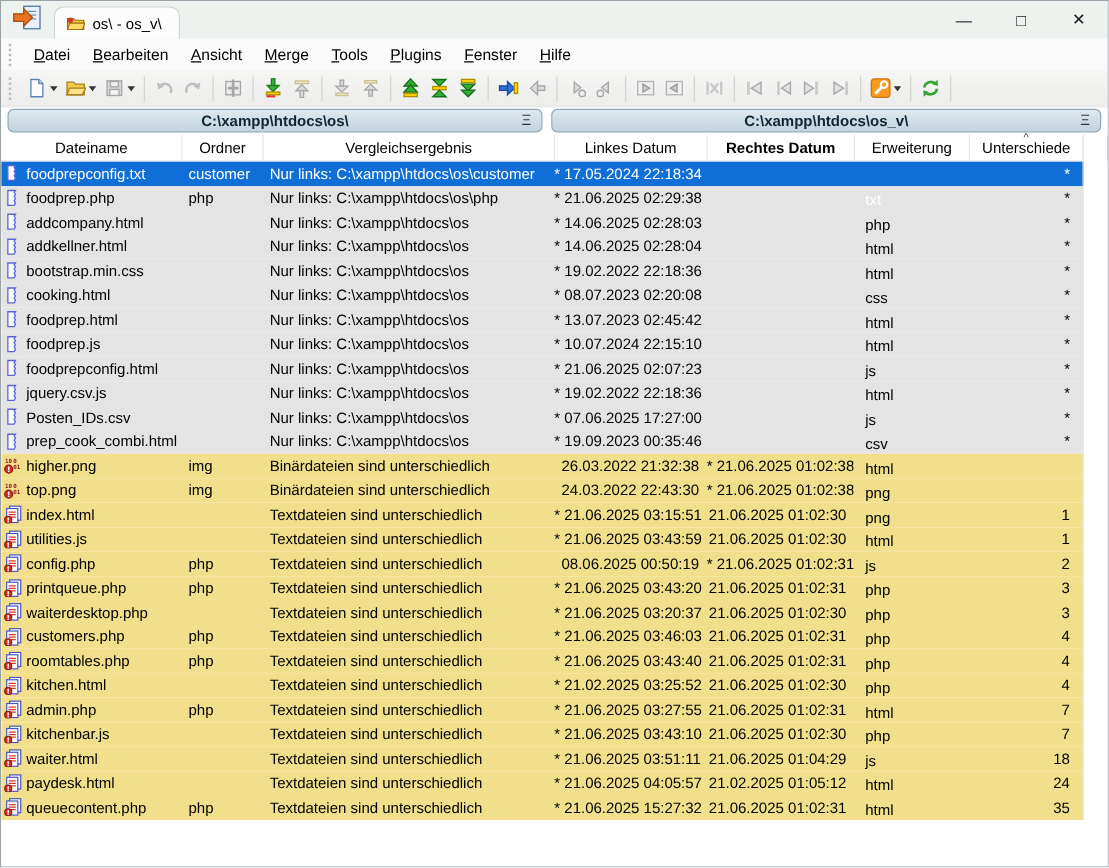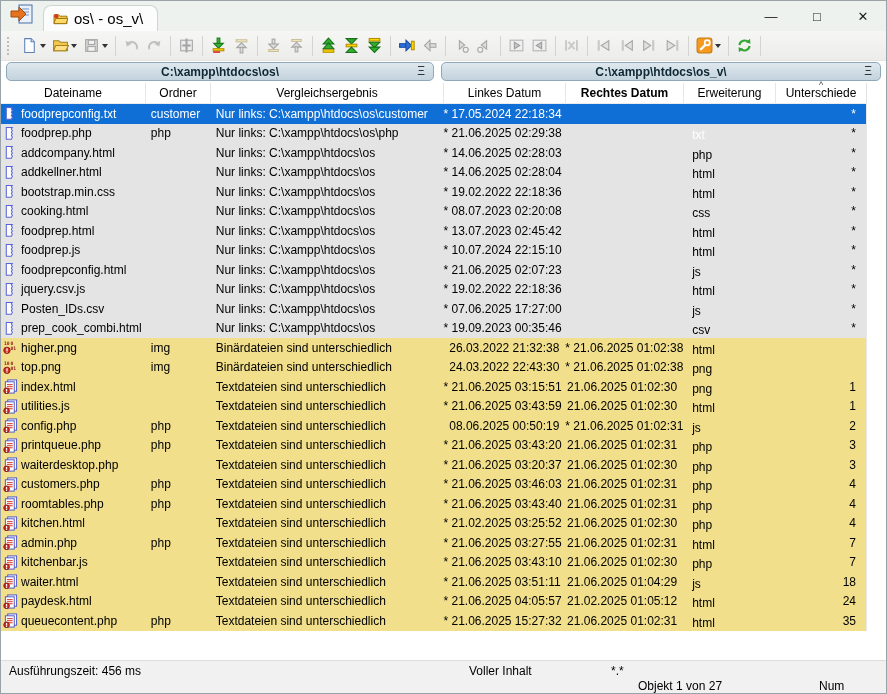--- a/index.html
+++ b/index.html
@@ -6,21 +6,21 @@
   html,body { width:887px; height:694px; background:#fff; overflow:hidden;
     font-family:"Liberation Sans","DejaVu Sans",sans-serif; font-size:12px; color:#000; }
   .window { width:887px; height:694px; display:flex; flex-direction:column;
     border:1px solid #9aa3a8; background:#fff; }
 
   
   .titlebar { height:30px; background:#edf2ef; display:flex; align-items:flex-end; position:relative; flex:0 0 30px; }
   .app-icon { width:26px; height:24px; margin:0 8px 3px 8px; align-self:center; }
   .tab { height:26px; background:#fbfcfb; border:1px solid #cfd6d2; border-bottom:none;
     border-radius:8px 8px 0 0; display:flex; align-items:center; padding:0 14px 0 9px; gap:6px; }
-  .tab-label { font-size:15px; }
+  .tab-label { font-size:12px; }
   .win-controls { position:absolute; right:0; top:0; height:30px; display:flex; align-items:center; }
   .wc { width:46px; height:30px; display:flex; align-items:center; justify-content:center;
     font-size:13px; color:#1b1b1b; cursor:default; }
 
   
   .menubar { height:25px; background:#fafafa; display:flex; align-items:center; padding-left:6px; flex:0 0 25px; }
   .grip { width:5px; height:18px; border-left:2px dotted #bdbdbd; margin-right:6px; }
   .menu-item { padding:3px 9px; font-size:12.5px; }
   .menu-item u { text-decoration:underline; }
 
@@ -102,20 +102,33 @@
         </svg>
       <span class="tab-label">os\ - os_v\</span>
     </div>
     <div class="win-controls">
       <div class="wc">—</div>
       <div class="wc">□</div>
       <div class="wc">✕</div>
     </div>
   </div>
 
+  <div class="menubar">
+    <div class="grip"></div>
+    <div id="menu-items" style="display:flex">
+        <div class="menu-item"><u>D</u>atei</div>
+        <div class="menu-item"><u>B</u>earbeiten</div>
+        <div class="menu-item"><u>A</u>nsicht</div>
+        <div class="menu-item"><u>M</u>erge</div>
+        <div class="menu-item"><u>T</u>ools</div>
+        <div class="menu-item"><u>P</u>lugins</div>
+        <div class="menu-item"><u>F</u>enster</div>
+        <div class="menu-item"><u>H</u>ilfe</div>
+      </div>
+  </div>
 
   <div class="toolbar">
     <div class="grip"></div>
 
     <div class="tbtn">
       <svg viewBox="0 0 16 16">
           <path d="M3.5 1.5h6l3 3v10h-9z" fill="#fdfdff" stroke="#5d82b5"></path>
           <path d="M9.5 1.5v3h3" fill="#cfdcee" stroke="#5d82b5"></path>
         </svg>
         <span class="dd"></span>
@@ -804,25 +817,14 @@
         <span class="c c-result">Textdateien sind unterschiedlich</span>
         <span class="c c-ldate">* 21.06.2025 15:27:32</span>
         <span class="c c-rdate">21.06.2025 01:02:31</span>
         <span class="c c-ext">php</span>
         <span class="c c-diff">35</span>
       </div>
     </div>
 
   <div class="filler"></div>
 
-  <div class="statusbar">
-    <div class="sline1">
-      <span class="st-exec">Ausführungszeit: 456 ms</span>
-      <span class="st-method">Voller Inhalt</span>
-      <span class="st-filter">*.*</span>
-    </div>
-    <div class="sline2">
-      <span class="st-items">Objekt 1 von 27</span>
-      <span class="st-num">Num</span>
-    </div>
-  </div>
 
 </div>
 
 </body></html>

